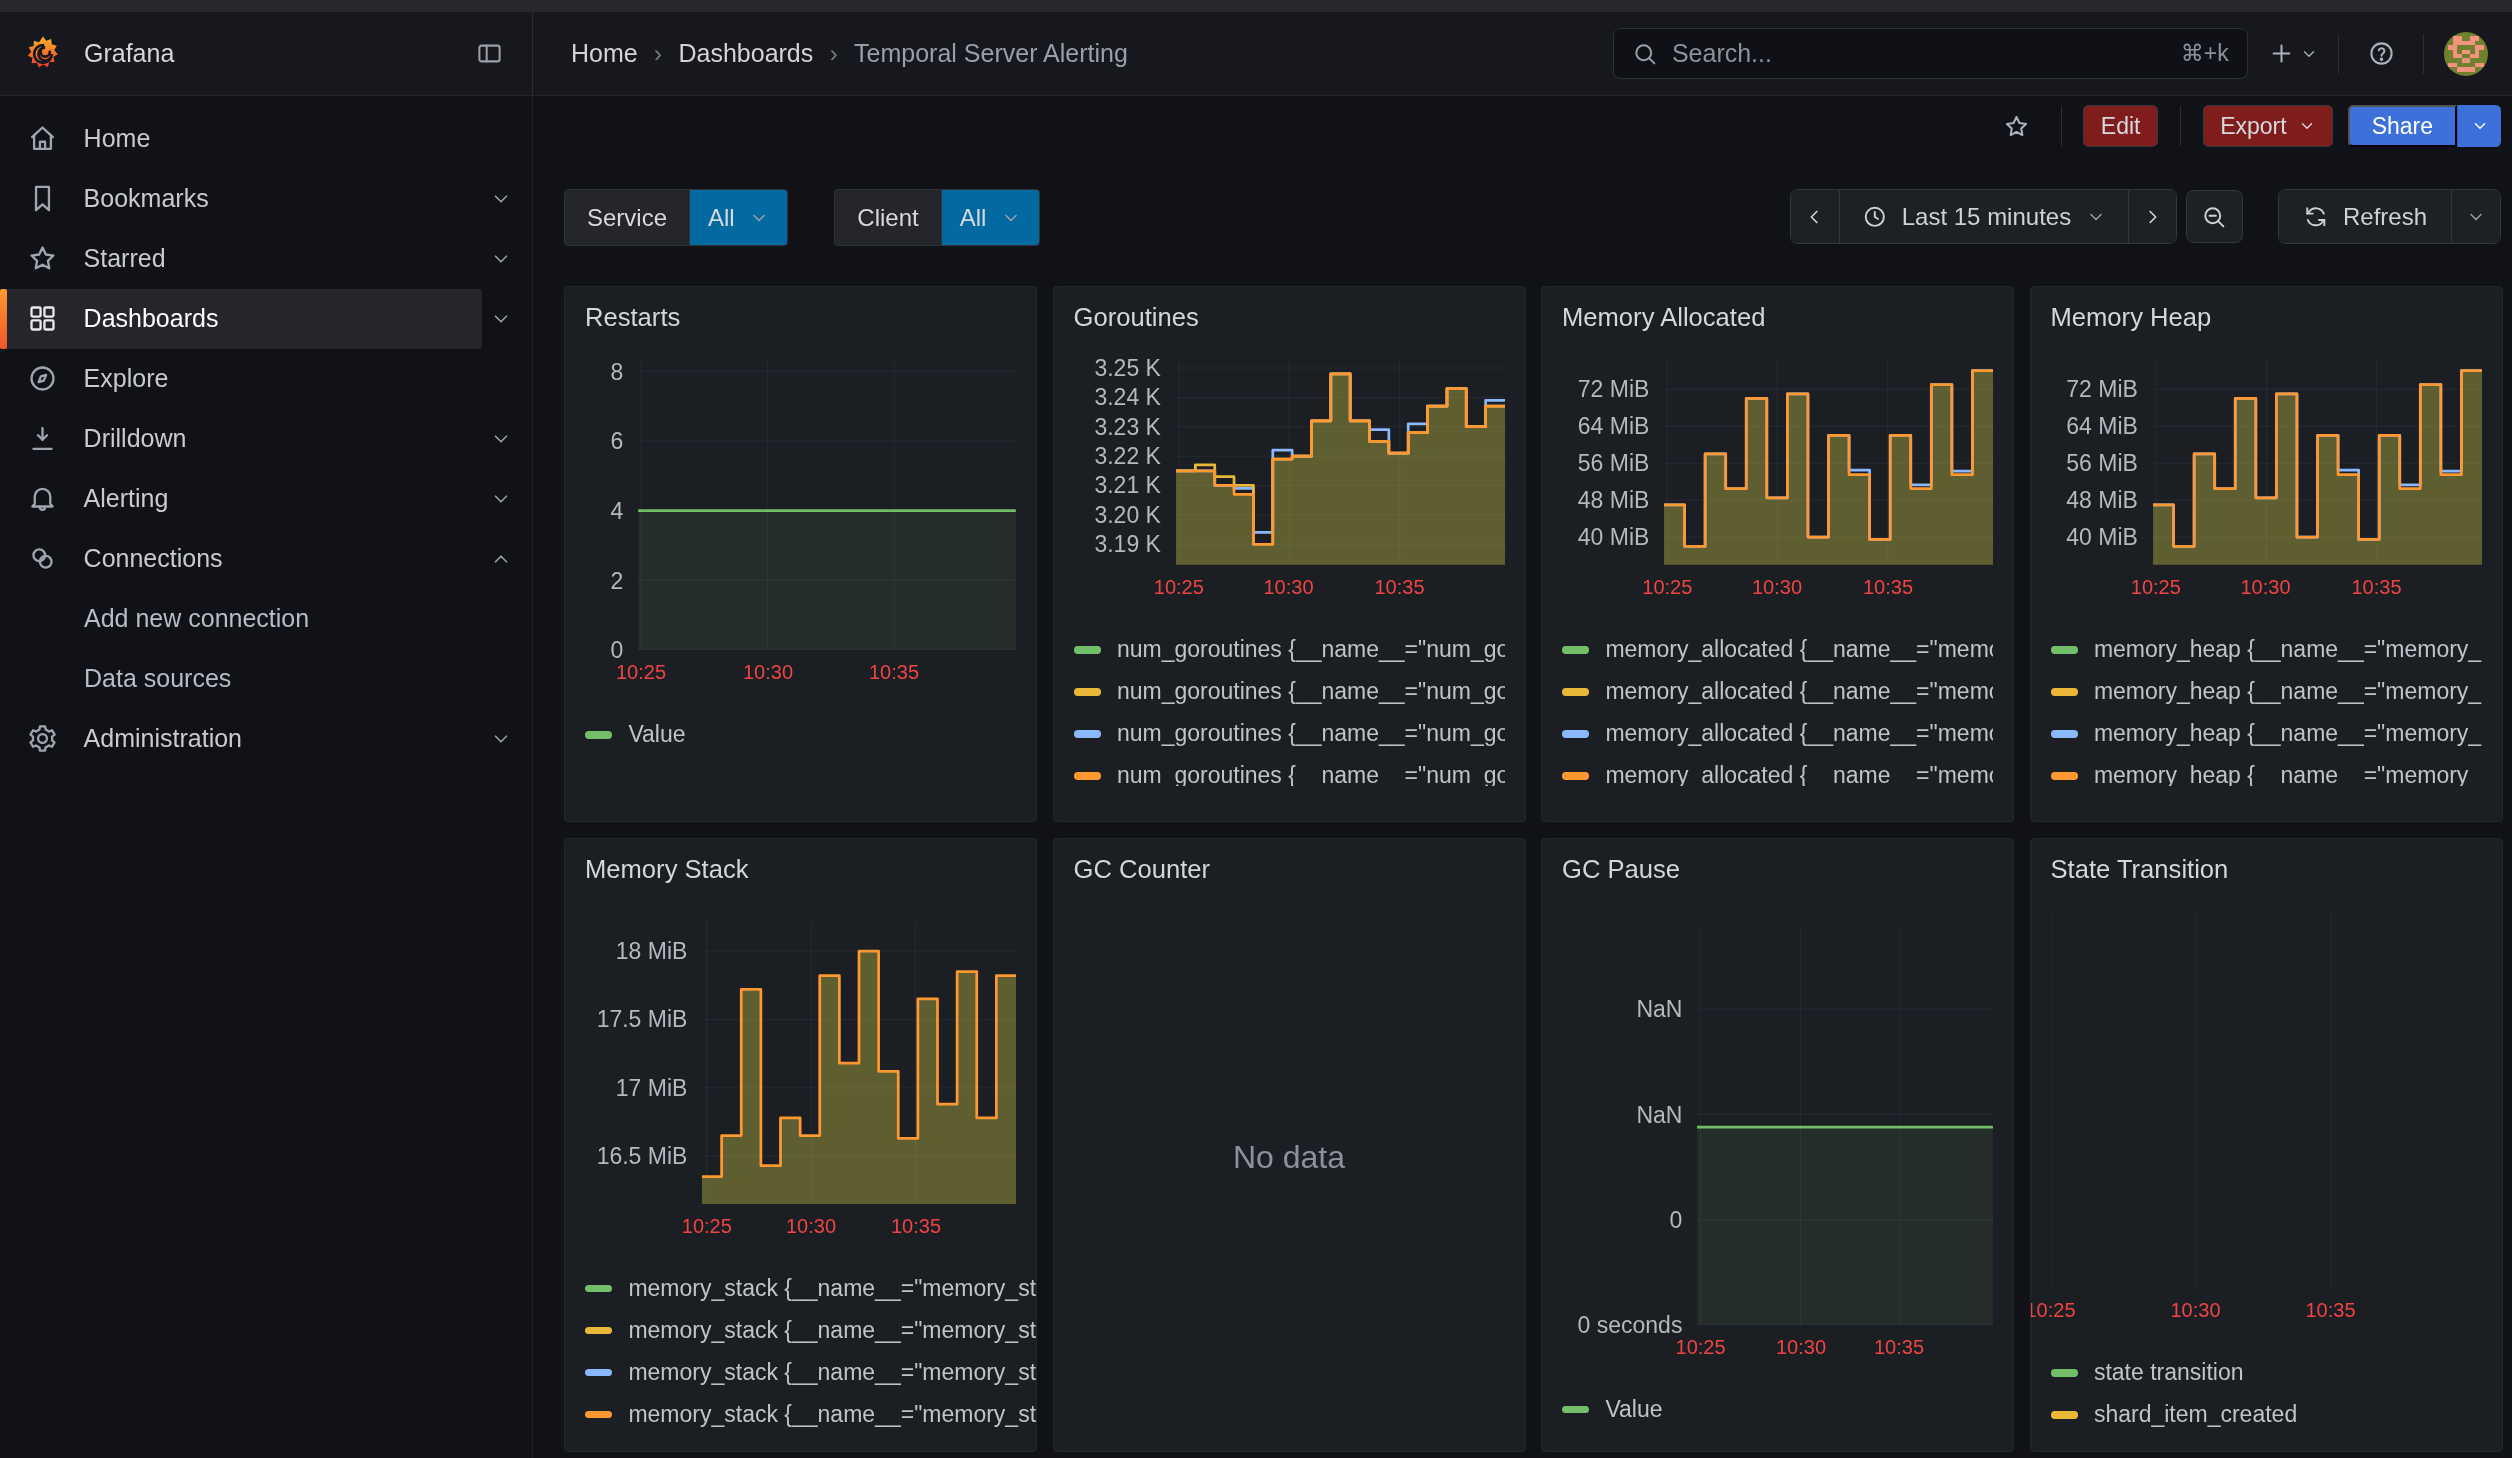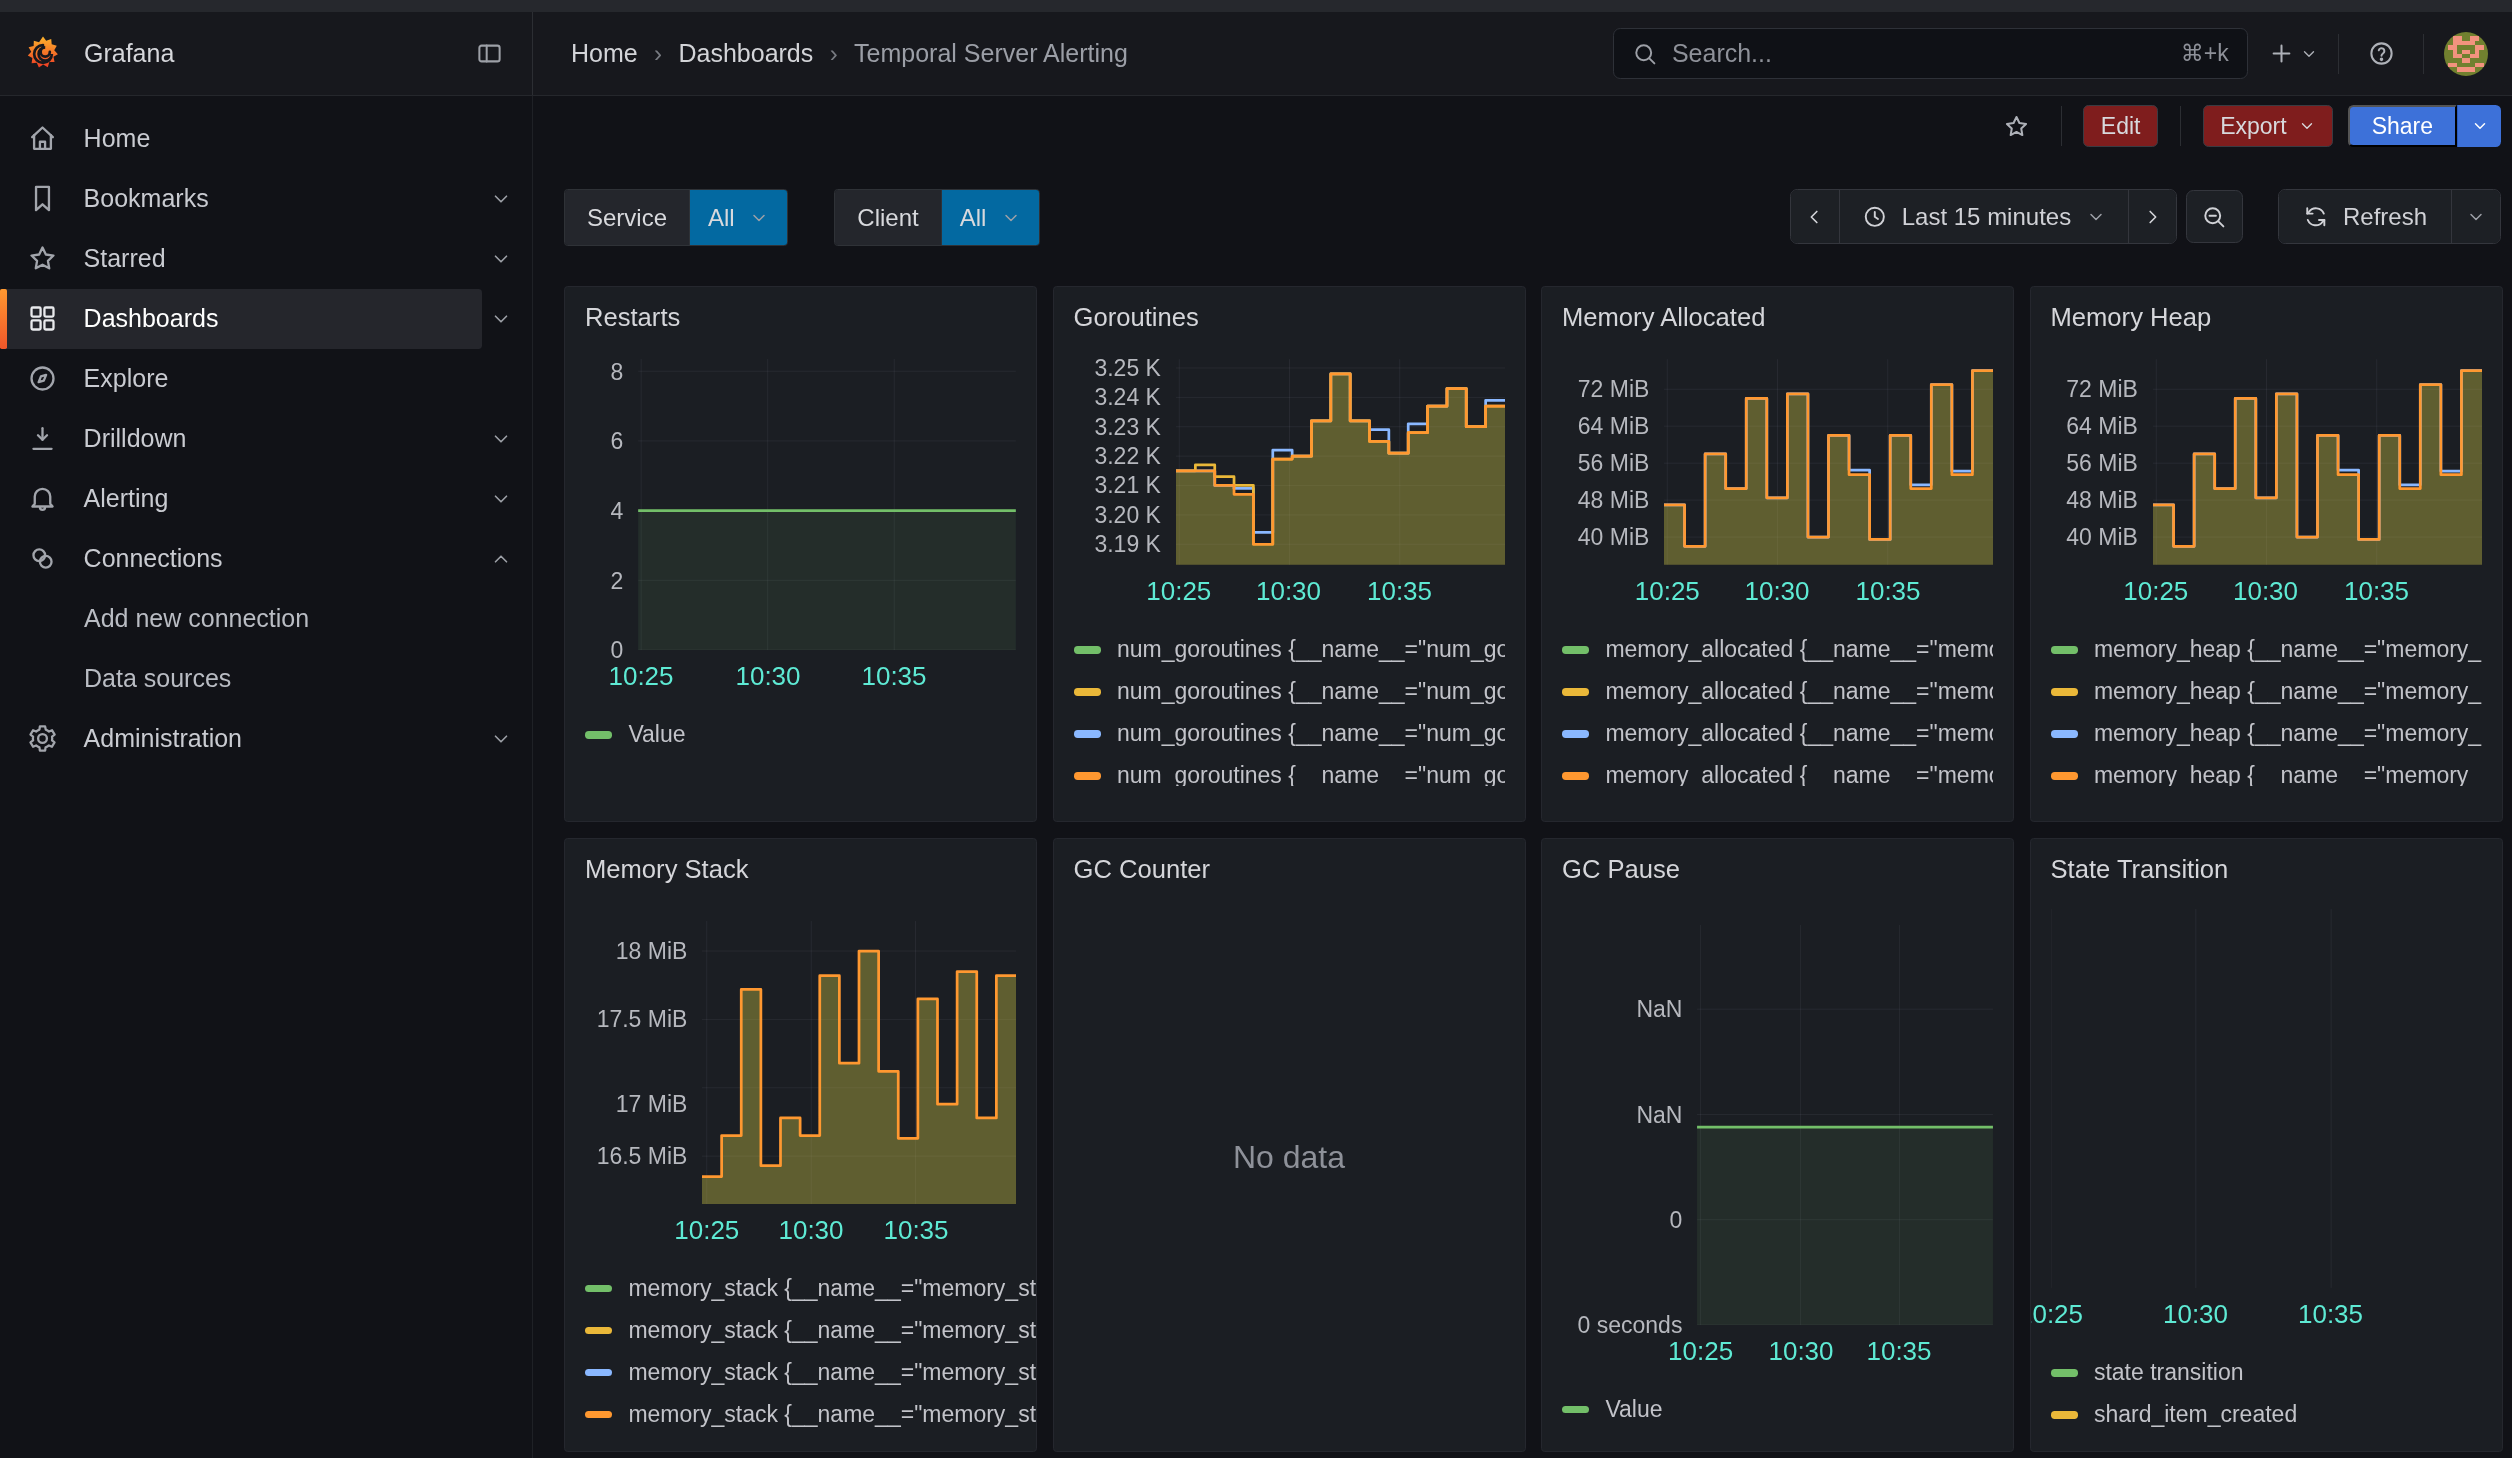--- a/index.html
+++ b/index.html
@@ -91,21 +91,21 @@
   .panel.h1 { height:536px; }
   .panel.h2 { height:614px; }
   .panel-title { font-size:25.6px; font-weight:500; color:#d5d6da; cursor:pointer; display:inline-block; }
   .plotrow { position:relative; display:flex; }
   .ylabs { position:relative; flex:none; }
   .ylab { position:absolute; right:14.6px; font-size:23px; color:#b6b8be; transform:translateY(-50%); white-space:nowrap; }
   .plot { position:relative; flex:1; cursor:crosshair; }
   .plot svg { display:block; }
   .grid-line { stroke:rgba(204,204,220,0.08); stroke-width:1; }
   .xlabs { position:relative; height:38px; margin-top:5.5px; }
-  .xlab { position:absolute; top:5.5px; font-size:26px; color:#5eead4; transform:translateX(-50%); white-space:nowrap; }
+  .xlab { position:absolute; top:5.5px; font-size:20px; color:#ef4444; transform:translateX(-50%); white-space:nowrap; }
   .legend { margin-top:20px; }
   .legend.clip { max-height:157px; overflow:hidden; }
   .legend-row { display:flex; align-items:center; height:42px; font-size:23px; color:#c2c3c9; white-space:nowrap; cursor:pointer; }
   .swatch { width:27px; height:7.3px; border-radius:3.7px; margin-right:16.4px; flex:none; }
   .nodata { position:absolute; top:52%; left:50%; transform:translate(-50%,-50%); font-size:32px; color:#8e9199; }
 </style>
 </head>
 <body>
 
 <div class="top-strip"></div>
@@ -622,21 +622,21 @@
             </div>
           </div>
       </section>
       <section class="panel h2">
         <h2 class="panel-title">Memory Stack</h2>
         <div class="chart">
             <div class="plotrow" style="height:283px;margin-top:37px">
               <div class="ylabs" style="width:117px">
                 <span class="ylab" style="top:30px">18 MiB</span>
                 <span class="ylab" style="top:98px">17.5 MiB</span>
-                <span class="ylab" style="top:183px">17 MiB</span>
+                <span class="ylab" style="top:167px">17 MiB</span>
                 <span class="ylab" style="top:235px">16.5 MiB</span>
               </div>
               <div class="plot">
                 <svg width="314" height="283" viewBox="0 0 344 310">
                   <line class="grid-line" x1="0" y1="32.9" x2="344" y2="32.9"></line>
                   <line class="grid-line" x1="0" y1="107.8" x2="344" y2="107.8"></line>
                   <line class="grid-line" x1="0" y1="182.7" x2="344" y2="182.7"></line>
                   <line class="grid-line" x1="0" y1="257.6" x2="344" y2="257.6"></line>
                   <line class="grid-line" x1="5.2" y1="0" x2="5.2" y2="310"></line>
                   <line class="grid-line" x1="119.7" y1="0" x2="119.7" y2="310"></line>

